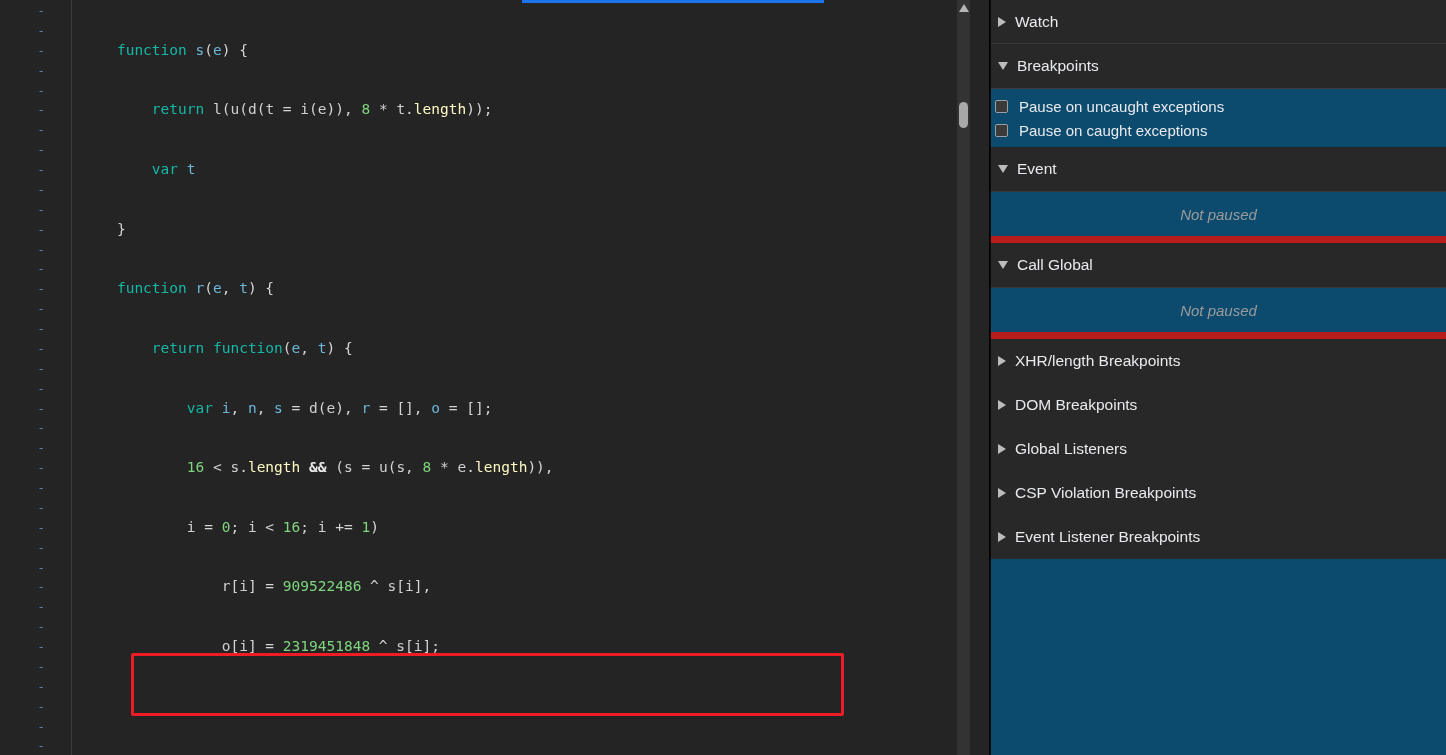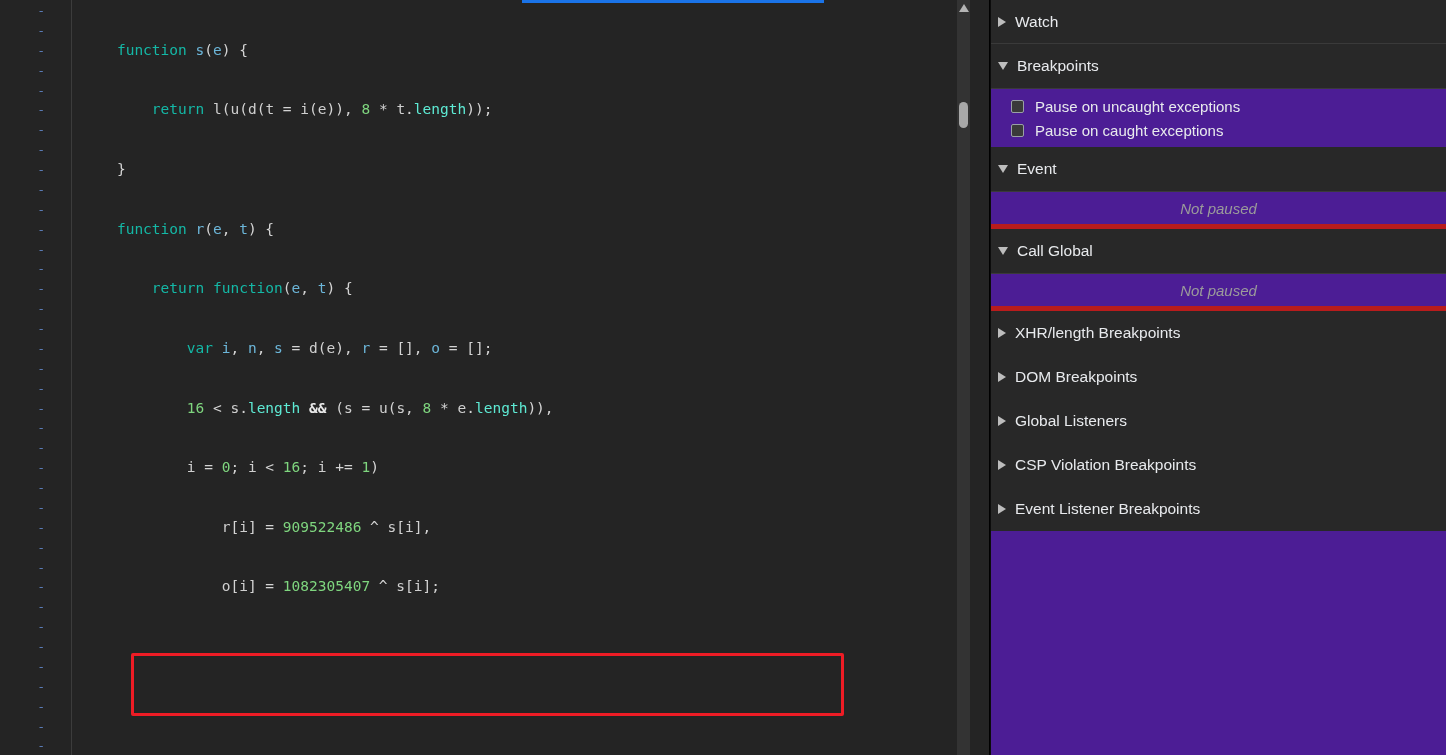--- a/index.html
+++ b/index.html
@@ -67,21 +67,21 @@
   }
   .cl {
     height: 19.88px;
     line-height: 19.88px;
     position: relative;
   }
 
   
   .kw   { color: #14b8a6; }        
   .num  { color: #7fd67f; }        
-  .prop { color: #5eead4; }        
+  .prop { color: #fef9c3; }        
   .var  { color: #6cb6d9; }        
   .pln  { color: #cfcfcf; }
   .bold { font-weight: bold; color: #e8e8e8; }
 
   
   .redbox {
     position: absolute;
     left: 131px;
     top: 653px;
     width: 713px;
@@ -120,21 +120,21 @@
     width: 20px; height: 755px;
     background: #242424;
     border-right: 1px solid #000;
   }
 
   
   .sidebar {
     width: 456px;
     flex: 0 0 456px;
     height: 755px;
-    background: #4c1d95;
+    background: #0c4a6e;
     color: #e8eaed;
     font-size: 15px;
     border-left: 1px solid #0c0c0c;
     overflow: hidden;
   }
   .section-header {
     display: flex;
     align-items: center;
     height: 44px;
     padding-left: 7px;
@@ -156,37 +156,37 @@
   .tri.open {
     border-left: 5px solid transparent;
     border-right: 5px solid transparent;
     border-top: 8px solid #bdbdbd;
   }
   .section-title { color: #e8eaed; font-size: 15.5px; }
   .checkbox-row {
     display: flex;
     align-items: center;
     height: 24px;
-    padding-left: 20px;
+    padding-left: 4px;
   }
   .cbox {
     width: 13px; height: 13px;
     flex: 0 0 13px;
     border: 1px solid #9aa0a6;
     background: #3a3a3a;
     border-radius: 2px;
     margin-right: 11px;
   }
   .cbox-label { font-size: 15px; color: #e8eaed; }
   .notpaused-row {
-    height: 38px;
+    height: 52px;
     display: flex;
     align-items: center;
     justify-content: center;
-    border-bottom: 5px solid #b91c1c;
+    border-bottom: 7px solid #b91c1c;
     border-top: 1px solid #3a3a3a;
   }
   .notpaused {
     color: #9b9b9b;
     font-style: italic;
     font-size: 15px;
   }
 </style>
 </head>
 <body>
@@ -236,28 +236,29 @@
           <div class="gutter-line">-</div>
           <div class="gutter-line">-</div>
           <div class="gutter-line">-</div>
           <div class="gutter-line">-</div>
           <div class="gutter-line">-</div>
         </div>
 
       <div class="code-lines">
         <div class="cl">    <span class="kw">function</span> <span class="var">s</span>(<span class="var">e</span>) {</div>
         <div class="cl">        <span class="kw">return</span> <span class="pln">l</span>(<span class="pln">u</span>(<span class="pln">d</span>(<span class="pln">t</span> = <span class="pln">i</span>(<span class="pln">e</span>)), <span class="num">8</span> * <span class="pln">t</span>.<span class="prop">length</span>));</div>
+        <div class="cl">        <span class="kw">var</span> <span class="var">t</span></div>
         <div class="cl">    }</div>
         <div class="cl">    <span class="kw">function</span> <span class="var">r</span>(<span class="var">e</span>, <span class="var">t</span>) {</div>
         <div class="cl">        <span class="kw">return</span> <span class="kw">function</span>(<span class="var">e</span>, <span class="var">t</span>) {</div>
         <div class="cl">            <span class="kw">var</span> <span class="var">i</span>, <span class="var">n</span>, <span class="var">s</span> = <span class="pln">d</span>(<span class="pln">e</span>), <span class="var">r</span> = [], <span class="var">o</span> = [];</div>
         <div class="cl">            <span class="num">16</span> &lt; <span class="pln">s</span>.<span class="prop">length</span> <span class="bold">&amp;&amp;</span> (<span class="pln">s</span> = <span class="pln">u</span>(<span class="pln">s</span>, <span class="num">8</span> * <span class="pln">e</span>.<span class="prop">length</span>)),</div>
         <div class="cl">            <span class="pln">i</span> = <span class="num">0</span>; <span class="pln">i</span> &lt; <span class="num">16</span>; <span class="pln">i</span> += <span class="num">1</span>)</div>
         <div class="cl">                <span class="pln">r</span>[<span class="pln">i</span>] = <span class="num">909522486</span> ^ <span class="pln">s</span>[<span class="pln">i</span>],</div>
-        <div class="cl">                <span class="pln">o</span>[<span class="pln">i</span>] = <span class="num">1082305407</span> ^ <span class="pln">s</span>[<span class="pln">i</span>];</div>
+        <div class="cl">                <span class="pln">o</span>[<span class="pln">i</span>] = <span class="num">2319451848</span> ^ <span class="pln">s</span>[<span class="pln">i</span>];</div>
         
         
         
         
         
         
         
         
         
         

